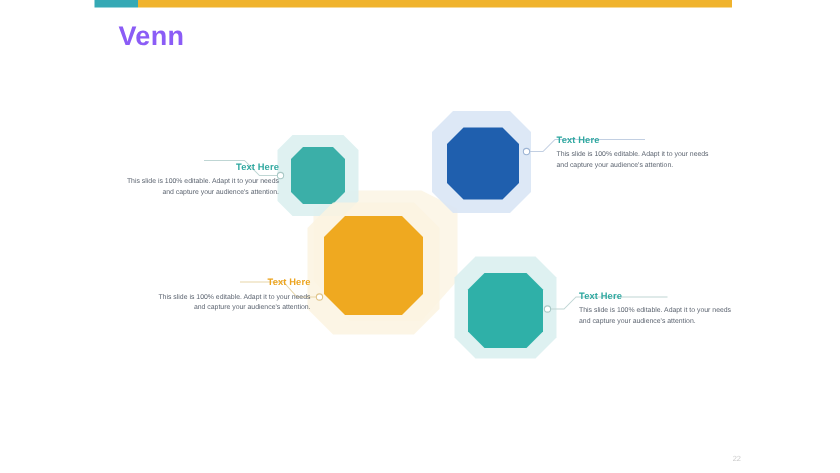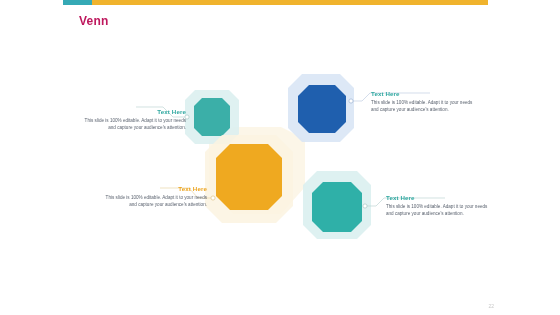--- a/index.html
+++ b/index.html
@@ -34,23 +34,23 @@
     left: 92px;
     width: 396px;
     background: #F0B32D;
   }
 
   
   .title {
     position: absolute;
     left: 79px;
     top: 14px;
-    font-size: 12px;
+    font-size: 18px;
     font-weight: bold;
-    color: #be185d;
+    color: #8b5cf6;
     letter-spacing: .2px;
   }
 
   
   .diagram {
     position: absolute;
     left: 0;
     top: 0;
     width: 560px;
     height: 315px;

